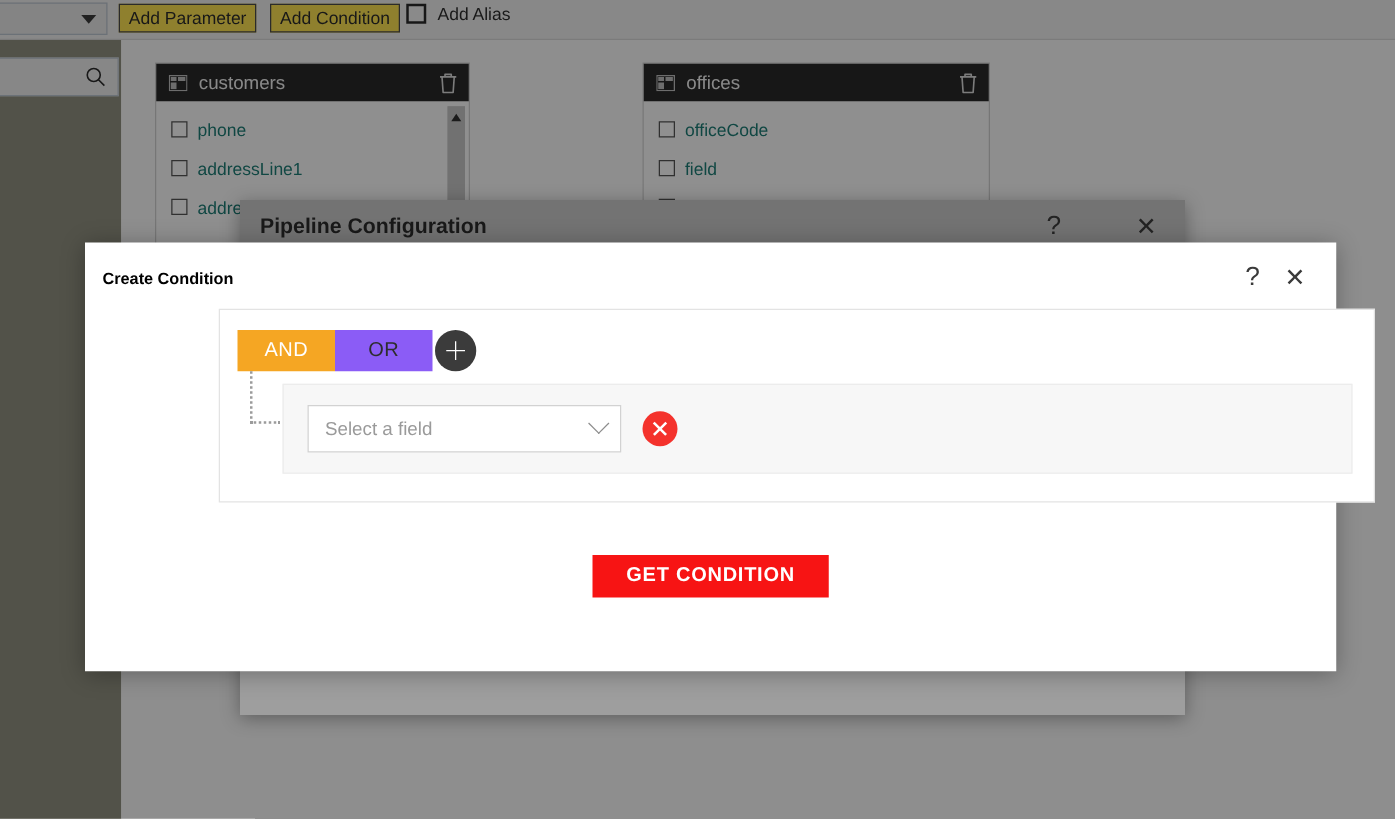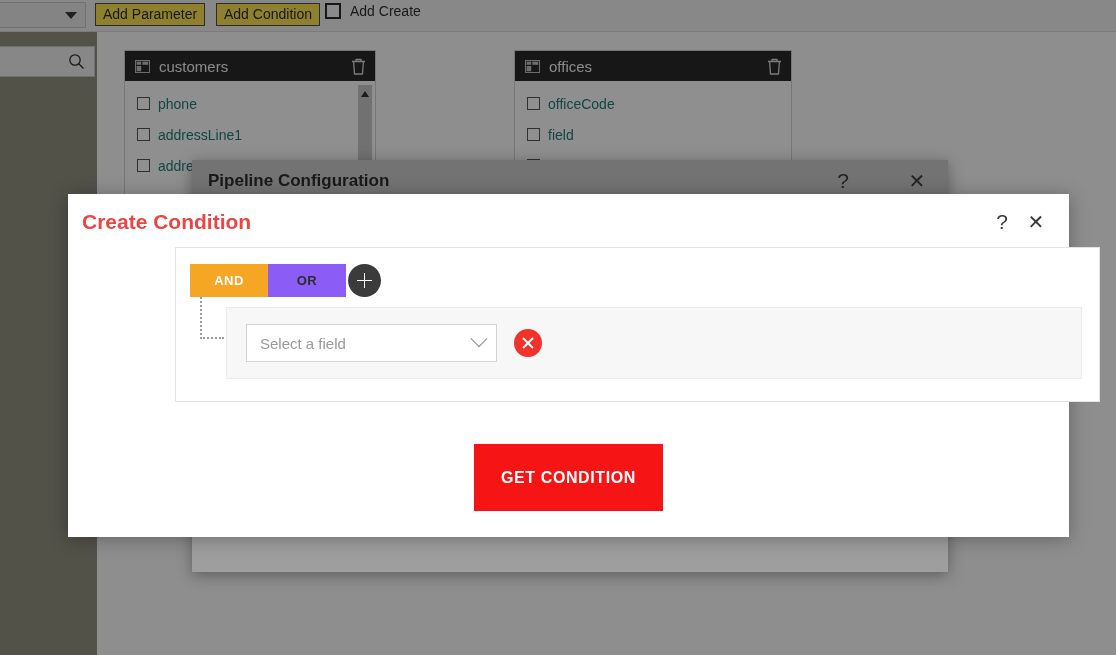--- a/index.html
+++ b/index.html
@@ -230,23 +230,23 @@
   }
   .cc-header {
     height: 56px;
     display: flex;
     align-items: center;
     padding: 0 16px 0 14px;
     box-sizing: border-box;
   }
   .cc-title {
     flex: 1;
-    font-size: 21px;
+    font-size: 13px;
     font-weight: bold;
-    color: #ef4444;
+    color: #000000;
     padding-left: 0px;
   }
   .cc-header .win-btn { color: #3a3a3a; }
 
   .builder {
     position: absolute;
     left: 107px; top: 53px;
     width: 925px; height: 155px;
     background: #ffffff;
     border: 1px solid #e3e3e3;
@@ -256,22 +256,22 @@
     position: absolute;
     left: 14px; top: 16px;
     display: flex;
     height: 33px;
   }
   .lg-btn {
     width: 78px;
     display: flex;
     align-items: center;
     justify-content: center;
-    font-size: 13px;
-    font-weight: bold;
+    font-size: 16px;
+    font-weight: normal;
     letter-spacing: 0.4px;
     box-sizing: border-box;
   }
   .lg-btn.active { background: #f5a623; color: #ffffff; }
   .lg-btn.inactive { background: #8b5cf6; color: #2d2d2d; }
   .add-btn {
     position: absolute;
     left: 172px; top: 16px;
     width: 33px; height: 33px;
     border-radius: 50%;
@@ -352,38 +352,38 @@
     display: flex;
     justify-content: center;
   }
   .submit-btn {
     background: #f71414;
     color: #ffffff;
     font-size: 16px;
     font-weight: bold;
     letter-spacing: 0.6px;
     border: none;
-    width: 189px; height: 67px;
+    width: 189px; height: 34px;
     font-family: "Liberation Sans", sans-serif;
   }
 </style>
 </head>
 <body>
 
 <div id="app-layer">
 
   <div class="toolbar">
     <div class="toolbar-select">
       <span class="caret-down"></span>
     </div>
     <div class="tb-btn" id="btn-add-parameter">Add Parameter</div>
     <div class="tb-btn" id="btn-add-condition">Add Condition</div>
     <div class="tb-check-wrap">
       <span class="sq-check"></span>
-      <span class="tb-check-label">Add Create</span>
+      <span class="tb-check-label">Add Alias</span>
     </div>
   </div>
 
   <div class="side-panel">
     <div class="side-search">
       <svg class="mag-icon" width="17" height="17" viewBox="0 0 17 17">
         <circle cx="7" cy="7" r="5.2" fill="none" stroke="#1f1f1f" stroke-width="1.3"></circle>
         <line x1="10.8" y1="10.8" x2="15.5" y2="15.5" stroke="#1f1f1f" stroke-width="1.3"></line>
       </svg>
     </div>

